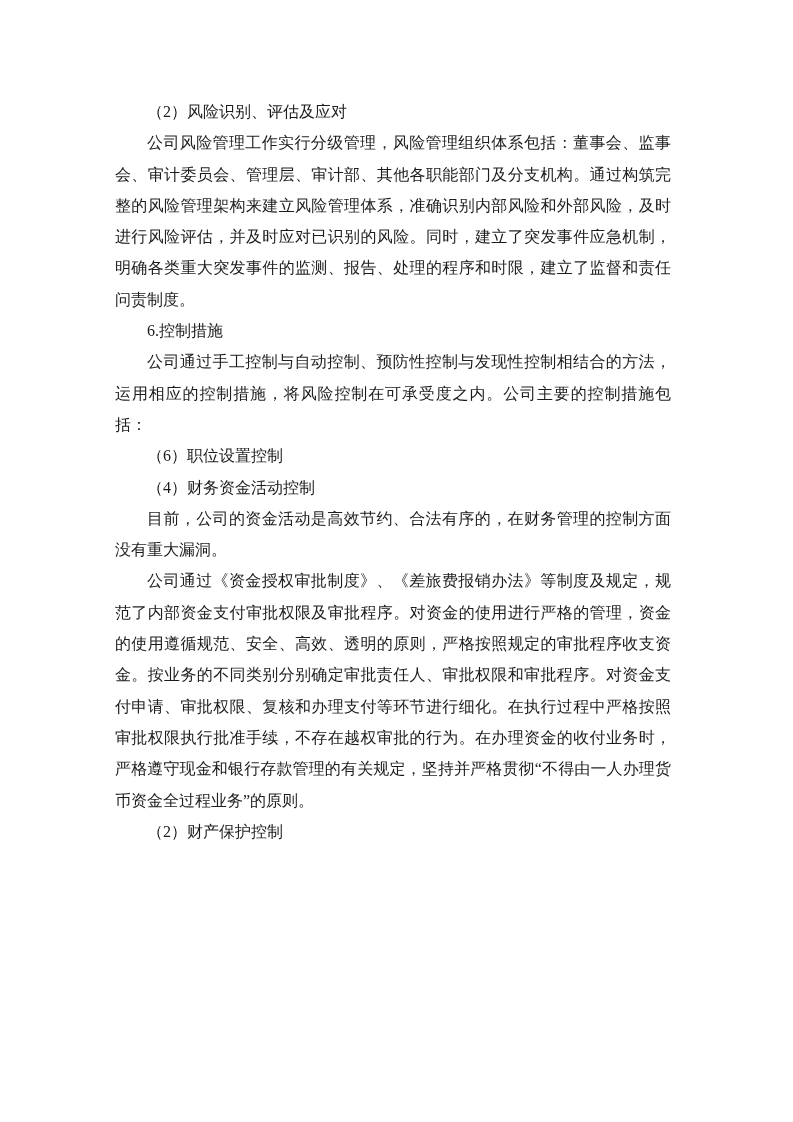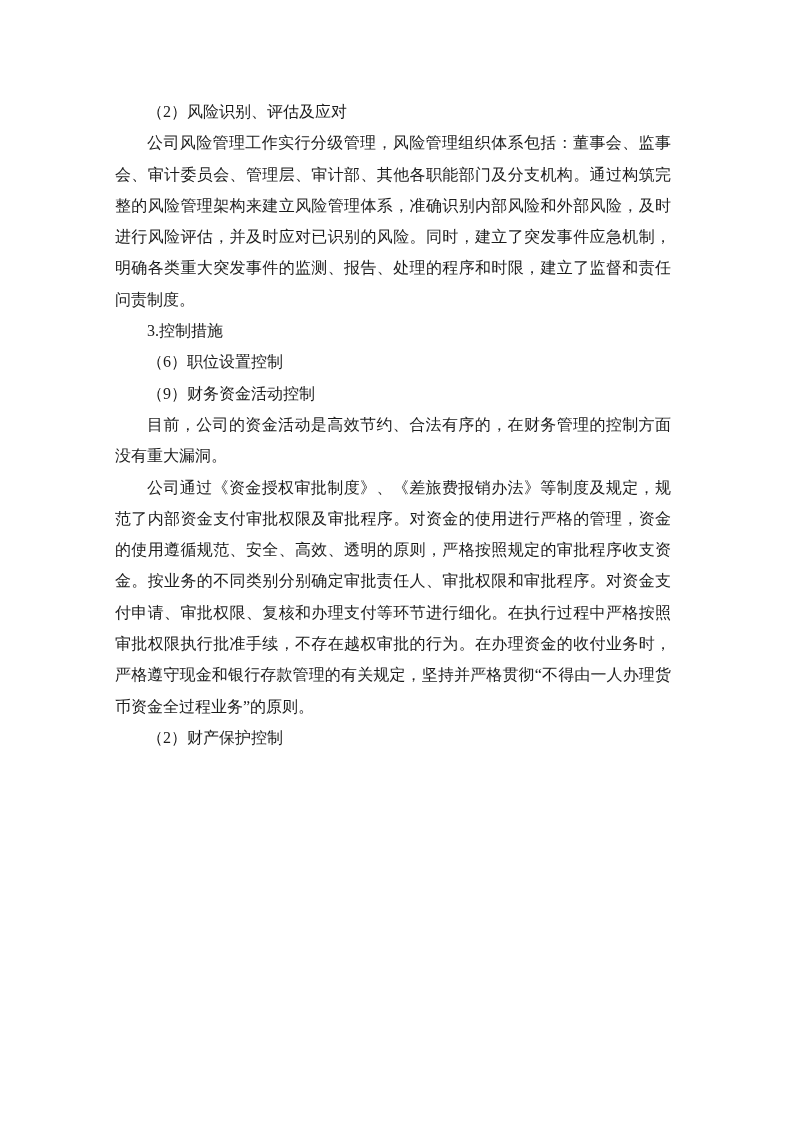--- a/index.html
+++ b/index.html
@@ -37,20 +37,21 @@
     text-align: left;
   }
 </style>
 </head>
 <body>
 
 <div class="page">
   <div class="content">
     <p class="heading">（2）风险识别、评估及应对</p>
     <p>公司风险管理工作实行分级管理，风险管理组织体系包括：董事会、监事会、审计委员会、管理层、审计部、其他各职能部门及分支机构。通过构筑完整的风险管理架构来建立风险管理体系，准确识别内部风险和外部风险，及时进行风险评估，并及时应对已识别的风险。同时，建立了突发事件应急机制，明确各类重大突发事件的监测、报告、处理的程序和时限，建立了监督和责任问责制度。</p>
-    <p class="heading">3.控制措施</p>
+    <p class="heading">6.控制措施</p>
+    <p>公司通过手工控制与自动控制、预防性控制与发现性控制相结合的方法，运用相应的控制措施，将风险控制在可承受度之内。公司主要的控制措施包括：</p>
     <p class="heading">（6）职位设置控制</p>
-    <p class="heading">（9）财务资金活动控制</p>
+    <p class="heading">（4）财务资金活动控制</p>
     <p>目前，公司的资金活动是高效节约、合法有序的，在财务管理的控制方面没有重大漏洞。</p>
     <p>公司通过《资金授权审批制度》、《差旅费报销办法》等制度及规定，规范了内部资金支付审批权限及审批程序。对资金的使用进行严格的管理，资金的使用遵循规范、安全、高效、透明的原则，严格按照规定的审批程序收支资金。按业务的不同类别分别确定审批责任人、审批权限和审批程序。对资金支付申请、审批权限、复核和办理支付等环节进行细化。在执行过程中严格按照审批权限执行批准手续，不存在越权审批的行为。在办理资金的收付业务时，严格遵守现金和银行存款管理的有关规定，坚持并严格贯彻“不得由一人办理货币资金全过程业务”的原则。</p>
     <p class="heading">（2）财产保护控制</p>
   </div>
 </div>
 
 </body></html>

